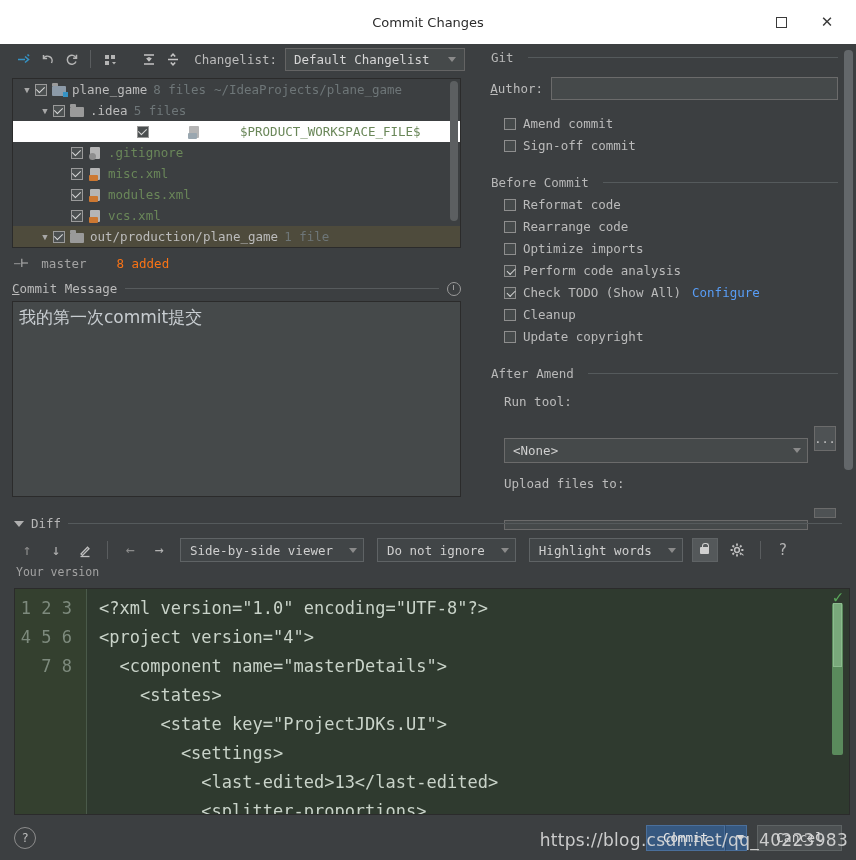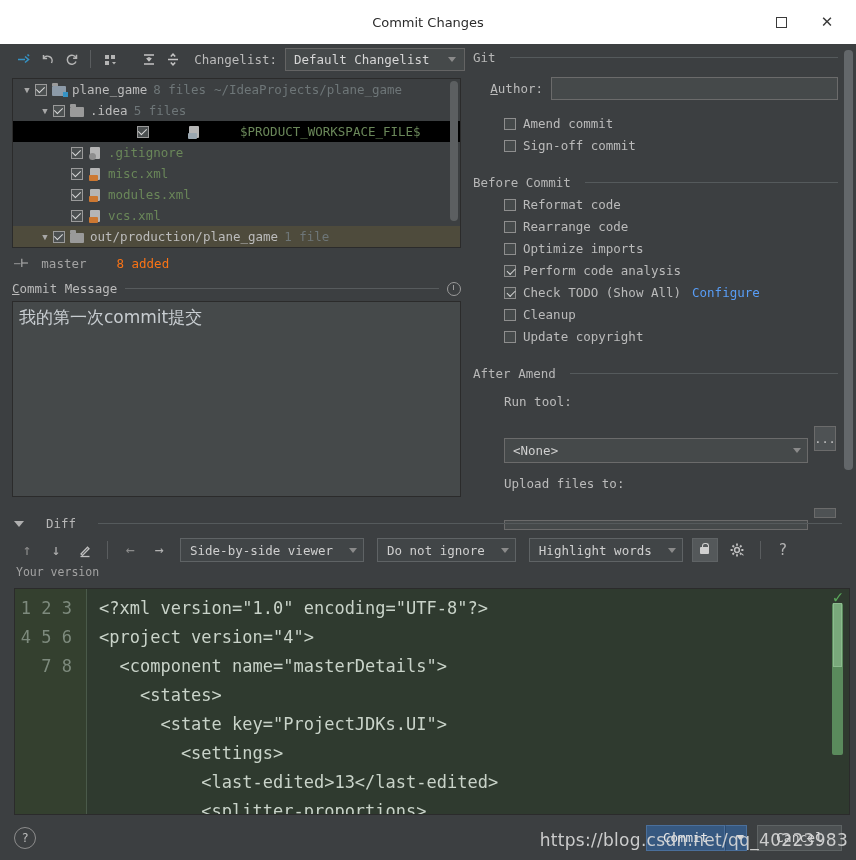--- a/index.html
+++ b/index.html
@@ -58,21 +58,21 @@
 
   
   .treewrap {
     margin: 4px 10px 0 12px; height: 170px; background: #3c3f41;
     border: 1px solid #2b2b2b; position: relative; overflow: hidden;
   }
   .trow {
     height: 21px; display: flex; align-items: center; font-size: 12.5px;
     color: #a9b7c6; white-space: nowrap; padding-right: 4px;
   }
-  .trow.sel { background: #000000; gap: 33px; }
+  .trow.sel { background: #ffffff; gap: 33px; }
   .trow.dir2 { background: #4e4b3c; }
   .tw { flex: none; }
   .caret {
     width: 16px; display: flex; align-items: center; justify-content: center; color: #a7a7a7;
     font-size: 9px;
   }
   .cb {
     width: 12px; height: 12px; border: 1px solid #9a9a9a; background: #4b4f50;
     display: inline-flex; align-items: center; justify-content: center;
     margin-right: 5px; flex: none; position: relative;
@@ -142,21 +142,21 @@
     padding: 4px 6px; color: #c8cdd1; font-size: 17px;
     font-family: "DejaVu Sans", "Liberation Sans", sans-serif;
     line-height: 1.4; overflow: hidden;
   }
 
   
   .rightcol { width: 385px; position: relative; padding-top: 6px; }
 
   .sec-head {
     display: flex; align-items: center; gap: 14px; font-size: 12.5px; color: #b7b7b7;
-    margin: 0 18px 0 2px;
+    margin: 0 18px 0 20px;
   }
   .sec-head .rule { flex: 1; height: 1px; background: #555a5c; }
 
   .fieldrow { display: flex; align-items: center; margin: 12px 18px 16px 6px; gap: 8px; }
   .flabel { font-size: 12.5px; color: #bbbbbb; width: 66px; text-align: right; white-space: nowrap; }
   .flabel u { text-decoration: underline; }
   .ftext {
     flex: 1; height: 23px; background: #45494a; border: 1px solid #6b6b6b;
   }
 
@@ -186,21 +186,21 @@
   }
 
   .right-sb {
     position: absolute; right: 3px; top: 6px; width: 9px; height: 420px;
     background: #63676a; border-radius: 4px;
   }
 
   
   .diffsec { position: absolute; left: 0; right: 0; top: 466px; bottom: 45px; }
   .diff-head {
-    display: flex; align-items: center; gap: 22px; margin: 6px 14px 0 14px;
+    display: flex; align-items: center; gap: 7px; margin: 6px 14px 0 14px;
     font-size: 12.5px; color: #b7b7b7;
   }
   .diff-head .rule { flex: 1; height: 1px; background: #555a5c; }
   .tri {
     width: 0; height: 0; border-left: 5px solid transparent; border-right: 5px solid transparent;
     border-top: 6px solid #b0b0b0;
   }
 
   .difftoolbar { display: flex; align-items: center; padding: 6px 0 0 14px; gap: 3px; }
   .dbtn {

